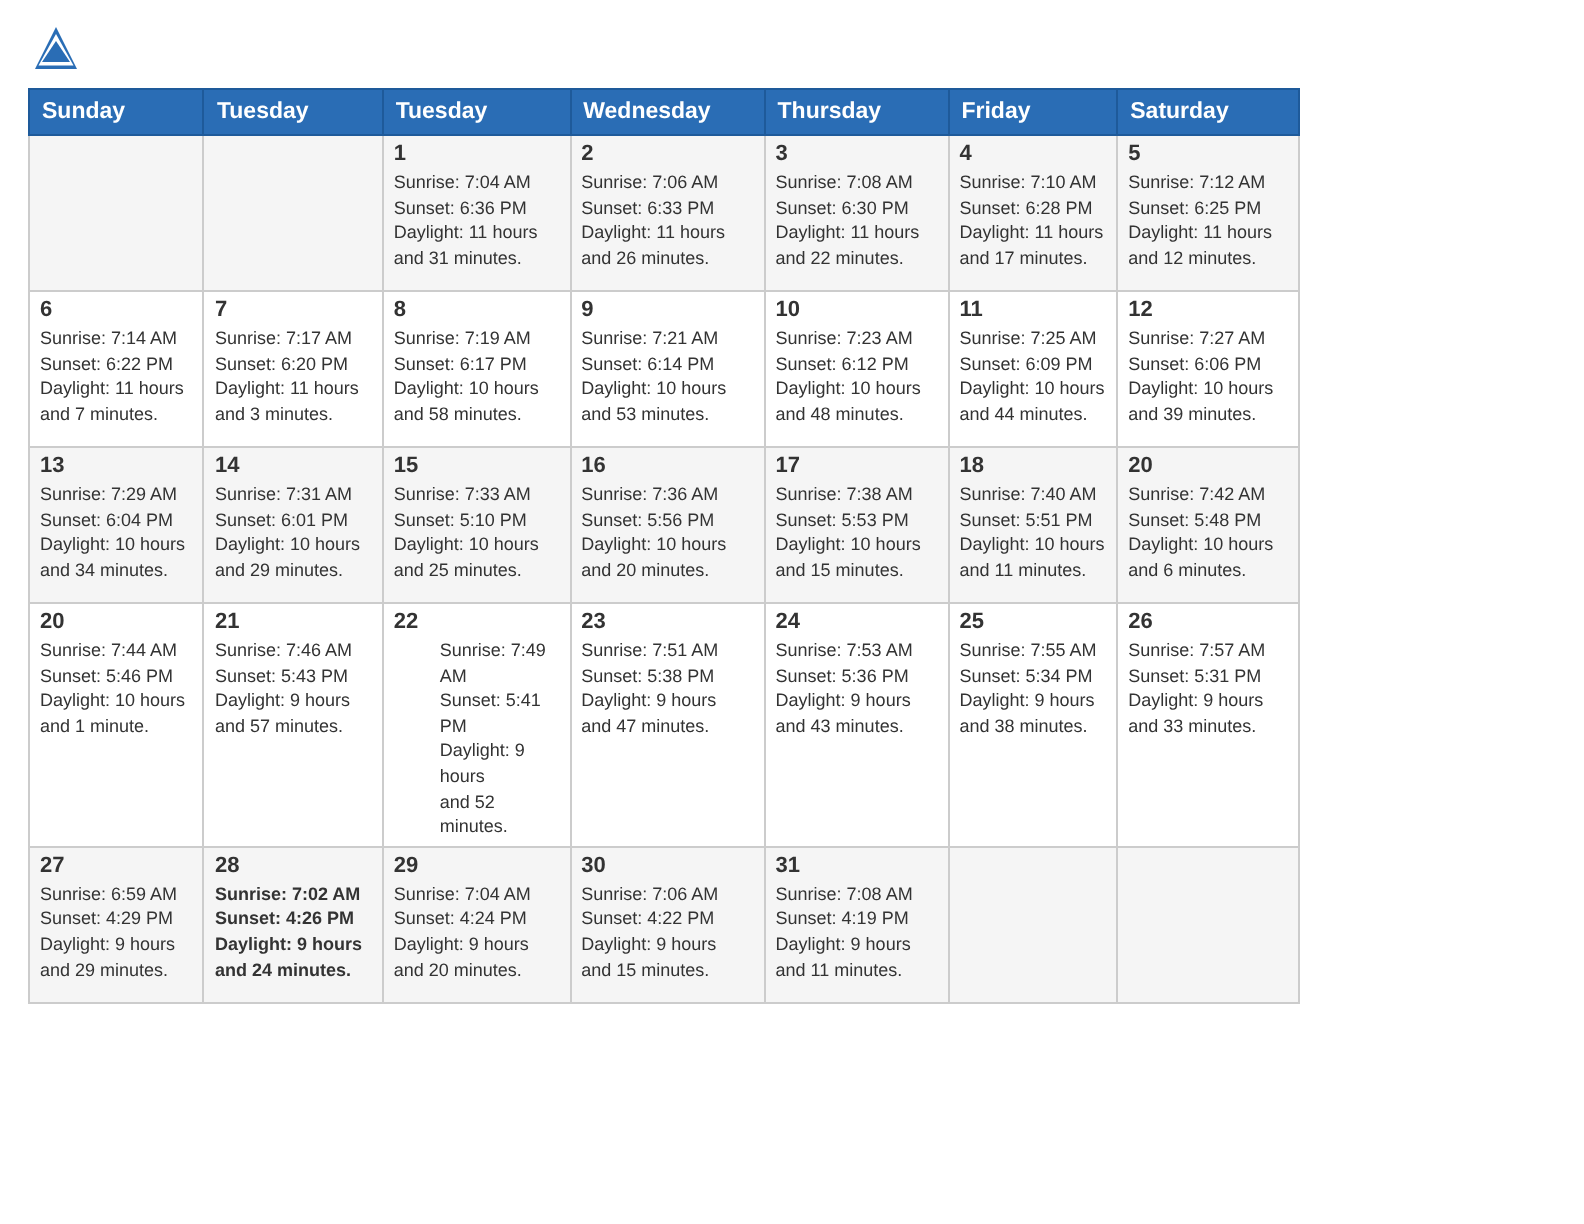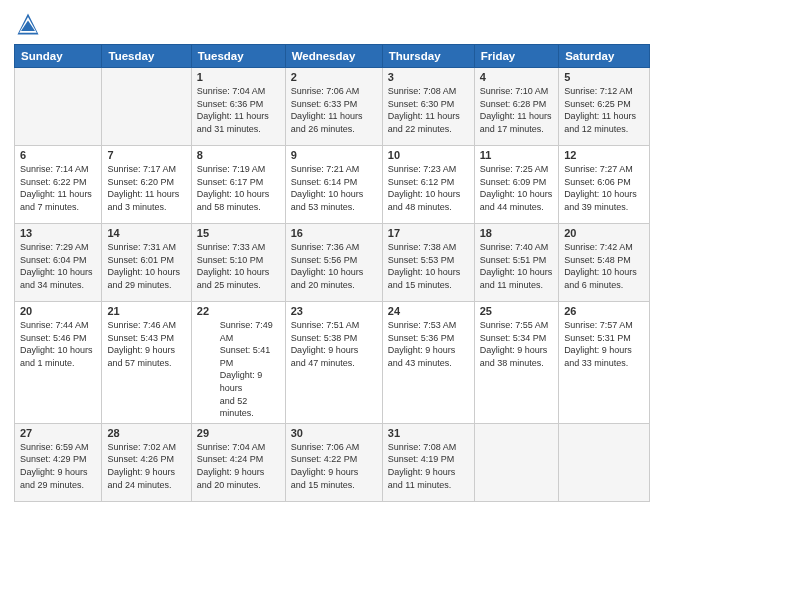--- a/index.html
+++ b/index.html
@@ -335,21 +335,21 @@
         <tr>
           <td>
             <span class="day-number">27</span>
             <div class="day-info" style="white-space: pre-line;">Sunrise: 6:59 AM
 Sunset: 4:29 PM
 Daylight: 9 hours
 and 29 minutes.</div>
           </td>
           <td>
             <span class="day-number">28</span>
-            <div class="day-info" style="white-space: pre-line;">Sunrise: 7:02 AM
+            <div class="day-info" style="white-space: pre-line; font-weight: bold;">Sunrise: 7:02 AM
 Sunset: 4:26 PM
 Daylight: 9 hours
 and 24 minutes.</div>
           </td>
           <td>
             <span class="day-number">29</span>
             <div class="day-info" style="white-space: pre-line;">Sunrise: 7:04 AM
 Sunset: 4:24 PM
 Daylight: 9 hours
 and 20 minutes.</div>

